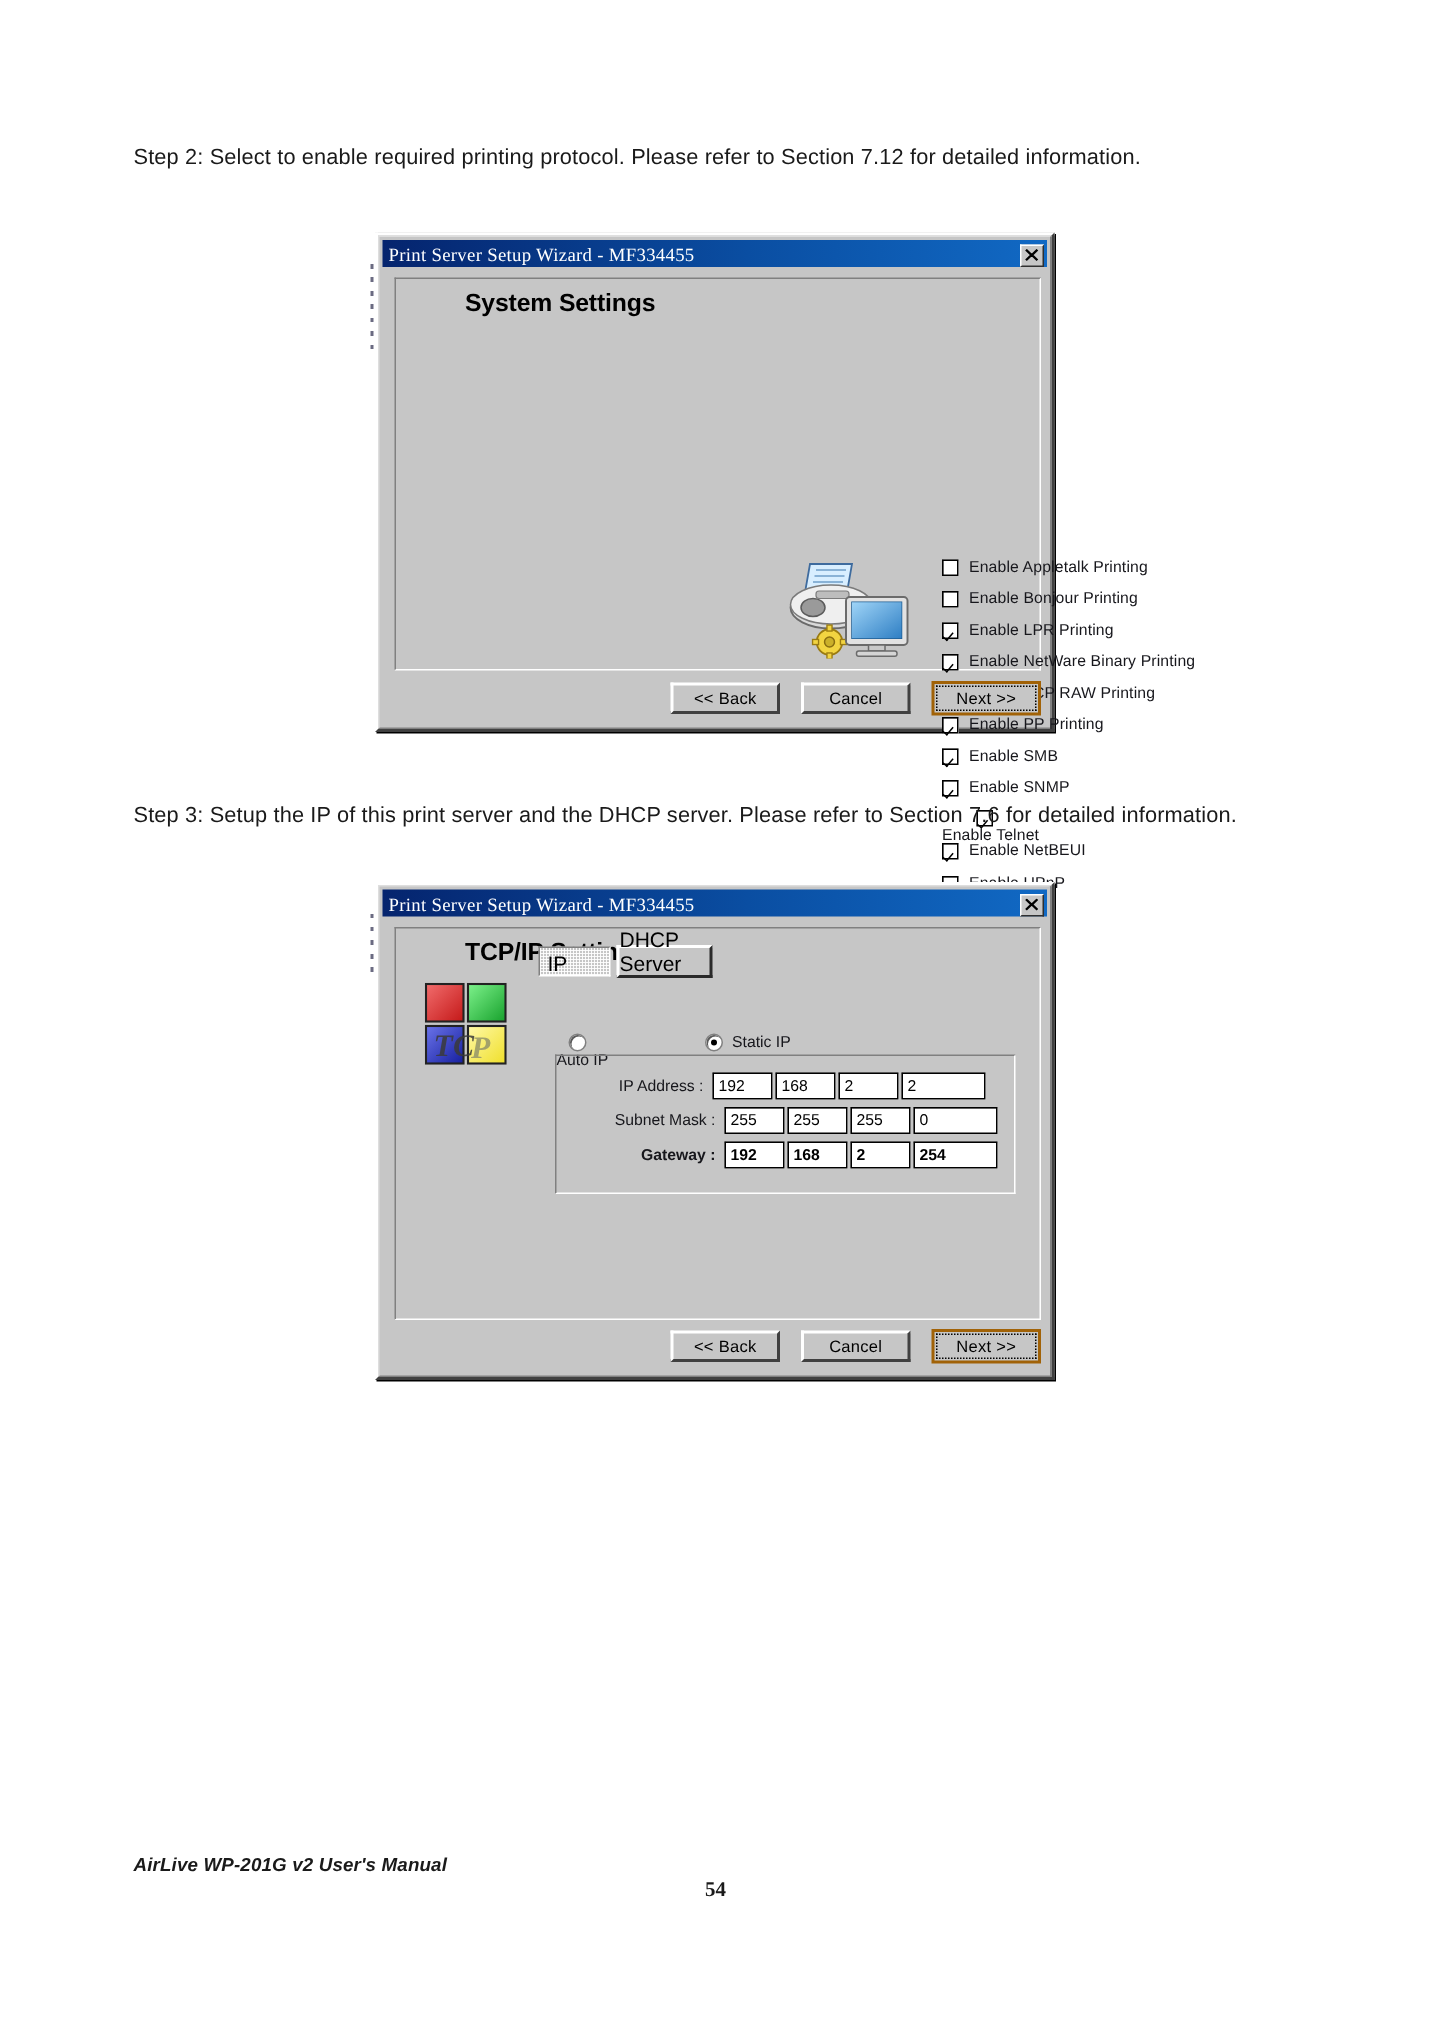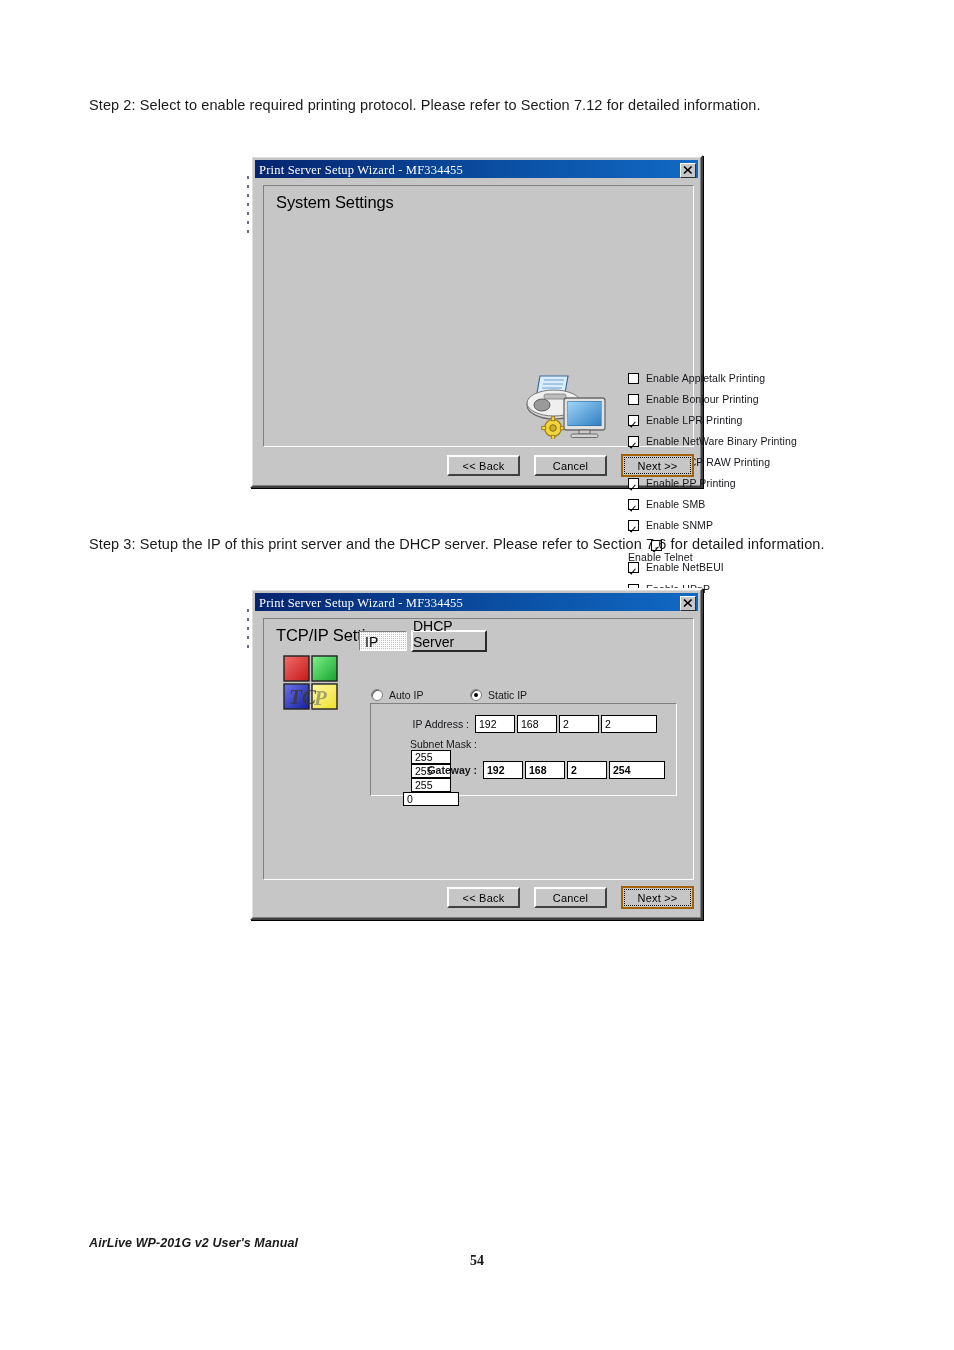--- a/index.html
+++ b/index.html
@@ -113,24 +113,25 @@
     background: #c6c6c6;
     border-top: 1px solid #808080;
     border-left: 1px solid #808080;
     border-right: 1px solid #ffffff;
     border-bottom: 1px solid #ffffff;
     box-sizing: border-box;
   }
   .panel-heading {
     position: absolute;
     font-size: 16.5px;
-    font-weight: normal;
+    font-weight: bold;
     color: #000000;
     letter-spacing: -0.1px;
     white-space: nowrap;
+    margin-left: 34px;
   }
 
   
   .chk-row {
     position: absolute;
     display: flex;
     align-items: center;
     white-space: nowrap;
     cursor: default;
   }
@@ -470,44 +471,44 @@
       <rect x="29" y="29" width="25" height="25" fill="url(#gy)" stroke="#222" stroke-width="1.4"></rect>
       <text x="6" y="49" font-family="Liberation Serif, serif" font-size="21" font-style="italic" font-weight="bold" fill="#3a3a3a" opacity="0.85">T</text>
       <text x="19" y="49" font-family="Liberation Serif, serif" font-size="21" font-style="italic" font-weight="bold" fill="#3a3a3a" opacity="0.85">C</text>
       <text x="31" y="50" font-family="Liberation Serif, serif" font-size="21" font-style="italic" font-weight="bold" fill="#9a9a6a" opacity="0.9">P</text>
     </svg>
   </div>
 
   <div class="tabbtn pressed" style="left:107px; top:41px; width:48px; height:20px;">
     <span>IP</span>
   </div>
-  <div class="tabbtn raised" style="left:159px; top:40px; width:76px; height:22px;">
+  <div class="tabbtn raised" style="left:159px; top:40px; width:64px; height:22px;">
     <span>DHCP Server</span>
   </div>
 
-  <div class="radio-row" style="left:119px; top:99px;">
+  <div class="radio-row" style="left:119px; top:99px;flex-direction:column;">
     <span class="radio-dot"></span>
     <span class="radio-label">Auto IP</span>
   </div>
   <div class="radio-row" style="left:218px; top:99px;">
     <span class="radio-dot on"></span>
     <span class="radio-label">Static IP</span>
   </div>
 
   <div class="fieldbox" style="left:118px; top:113px; width:307px; height:93px;">
 
     <div class="ip-row" style="left:2px; top:11px;">
       <span class="ip-rowlabel">IP Address :</span>
       <span class="ip-cell">192</span>
       <span class="ip-cell">168</span>
       <span class="ip-cell">2</span>
       <span class="ip-cell wide">2</span>
     </div>
 
-    <div class="ip-row" style="left:10px; top:34px;flex-direction:column;">
+    <div class="ip-row" style="left:10px; top:34px;">
       <span class="ip-rowlabel">Subnet Mask :</span>
       <span class="ip-cell">255</span>
       <span class="ip-cell">255</span>
       <span class="ip-cell">255</span>
       <span class="ip-cell wide">0</span>
     </div>
 
     <div class="ip-row" style="left:10px; top:57px;font-weight:bold;">
       <span class="ip-rowlabel">Gateway :</span>
       <span class="ip-cell">192</span>

